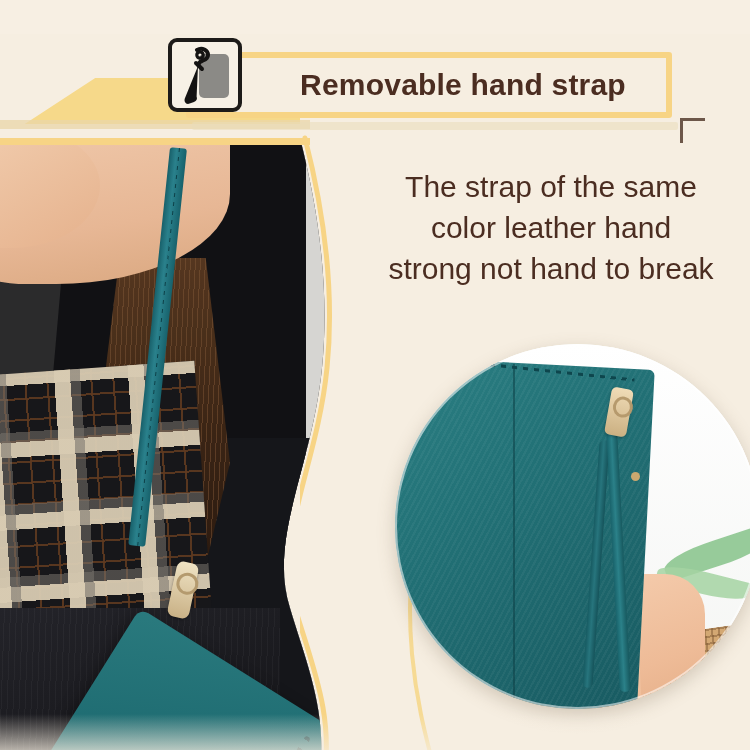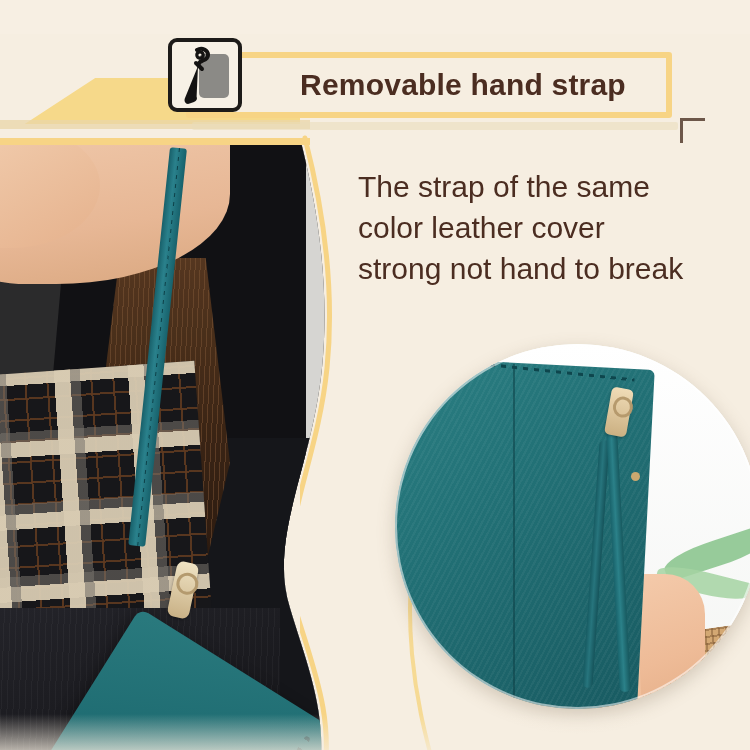--- a/index.html
+++ b/index.html
@@ -143,21 +143,21 @@
     box-shadow:0 1px 3px rgba(0,0,0,.4);
   }
   .pl-clip:before{
     content:"";position:absolute;left:3px;top:10px;width:16px;height:16px;
     border:3px solid #b49a6e;border-radius:50%;background:transparent;
   }
 
   
   .rt-text{
     position:absolute;left:358px;top:132px;width:386px;
-    color:#4b2d21;
+    text-align:center;color:#4b2d21;
     font-size:30px;line-height:41px;
   }
   .rt-text div{white-space:nowrap;}
 
   
   .arc{
     position:absolute;left:300px;top:60px;width:420px;height:700px;
     pointer-events:none;
   }
 
@@ -297,21 +297,21 @@
       <path d="M21,20 L8,52 c-1.5,3.6 1,7 4.6,5.6 L17,56 c2.6,-1 3.6,-3 2.6,-5.4 Z" fill="#141312"></path>
       <path d="M19,17 L25,23" stroke="#141312" stroke-width="4" stroke-linecap="round"></path>
     </svg>
   </div>
 
   <div class="hdr-title">Removable hand strap</div>
   <div class="corner-br"></div>
 
   <div class="rt-text">
     <div>The strap of the same</div>
-    <div>color leather cover</div>
+    <div>color leather hand</div>
     <div>strong not hand to break</div>
   </div>
 
   <div class="circle">
     <div class="c-bg"></div>
     <div class="c-leaf1"></div>
     <div class="c-leaf2"></div>
     <div class="c-mat"></div>
 
     <div class="c-hand"></div>

